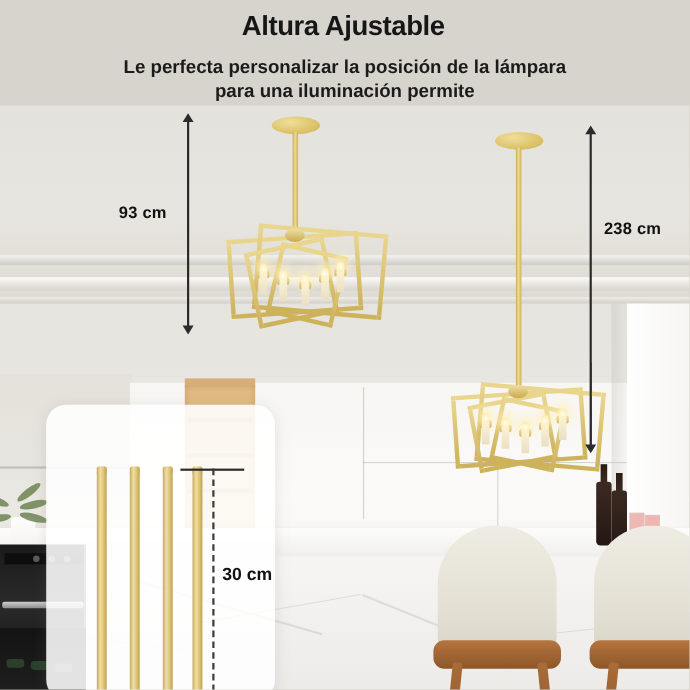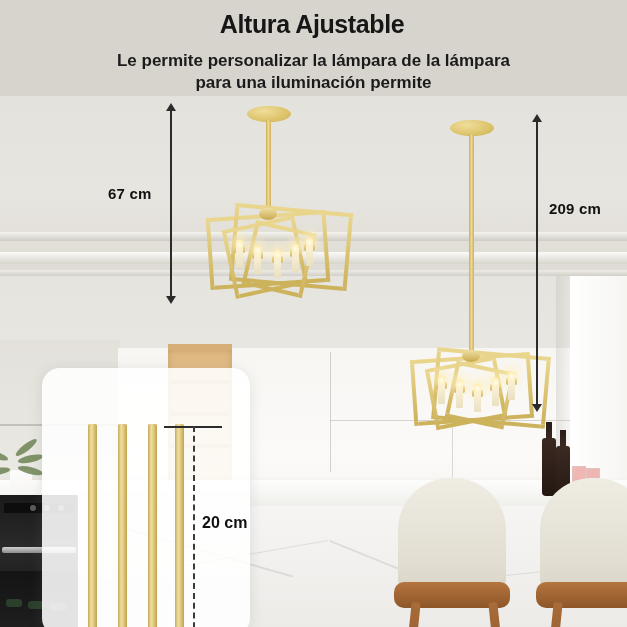--- a/index.html
+++ b/index.html
@@ -388,49 +388,49 @@
       <div class="socket" style="left:506px;top:378px"></div>
       <div class="candle" style="left:508px;top:376px"></div>
       <div class="flame" style="left:508px;top:370px"></div>
     </div>
   </div>
 
   <div>
     <div class="arrow-up" style="left:166px;top:103px"></div>
     <div class="dimline" style="left:170px;top:108px;height:190px"></div>
     <div class="arrow-down" style="left:166px;top:296px"></div>
-    <div class="dimlabel" style="left:108px;top:185px">67 cm</div>
+    <div class="dimlabel" style="left:108px;top:185px">93 cm</div>
   </div>
 
   <div>
     <div class="arrow-up" style="left:532px;top:114px"></div>
     <div class="dimline" style="left:536px;top:119px;height:288px"></div>
     <div class="arrow-down" style="left:532px;top:404px"></div>
-    <div class="dimlabel" style="left:549px;top:200px">209 cm</div>
+    <div class="dimlabel" style="left:549px;top:200px">238 cm</div>
   </div>
 
   <div class="title">Altura Ajustable</div>
   <div class="subtitle">
-    <div>Le permite personalizar la lámpara de la lámpara</div>
+    <div>Le perfecta personalizar la posición de la lámpara</div>
     <div>para una iluminación permite</div>
   </div>
 
   <div class="card">
 
     <div class="post-cap" style="left:46px"></div>
     <div class="post" style="left:46px"></div>
 
     <div class="post-cap" style="left:76px"></div>
     <div class="post" style="left:76px"></div>
 
     <div class="post-cap" style="left:106px"></div>
     <div class="post" style="left:106px"></div>
 
     <div class="post-cap" style="left:133px"></div>
     <div class="post" style="left:133px"></div>
 
     <div class="tick" style="top:58px"></div>
     <div class="dash-line"></div>
 
-    <div class="card-dimlabel">20 cm</div>
+    <div class="card-dimlabel">30 cm</div>
   </div>
 
 </div>
 
 </body></html>

